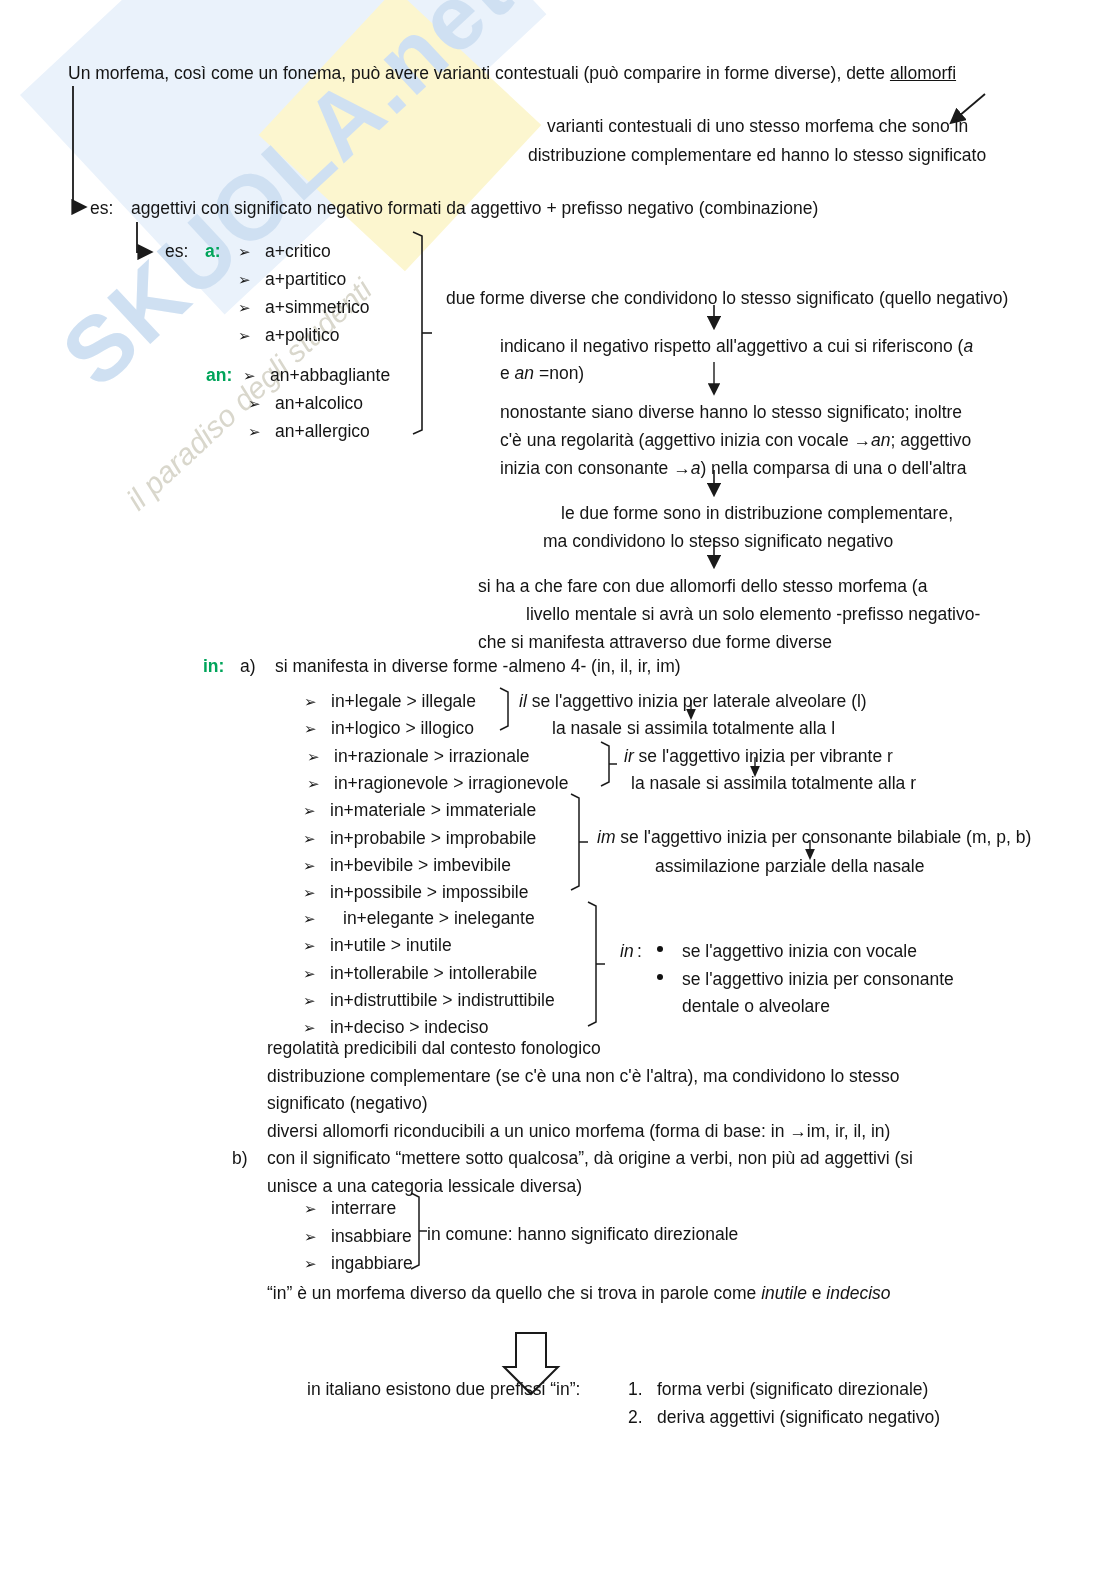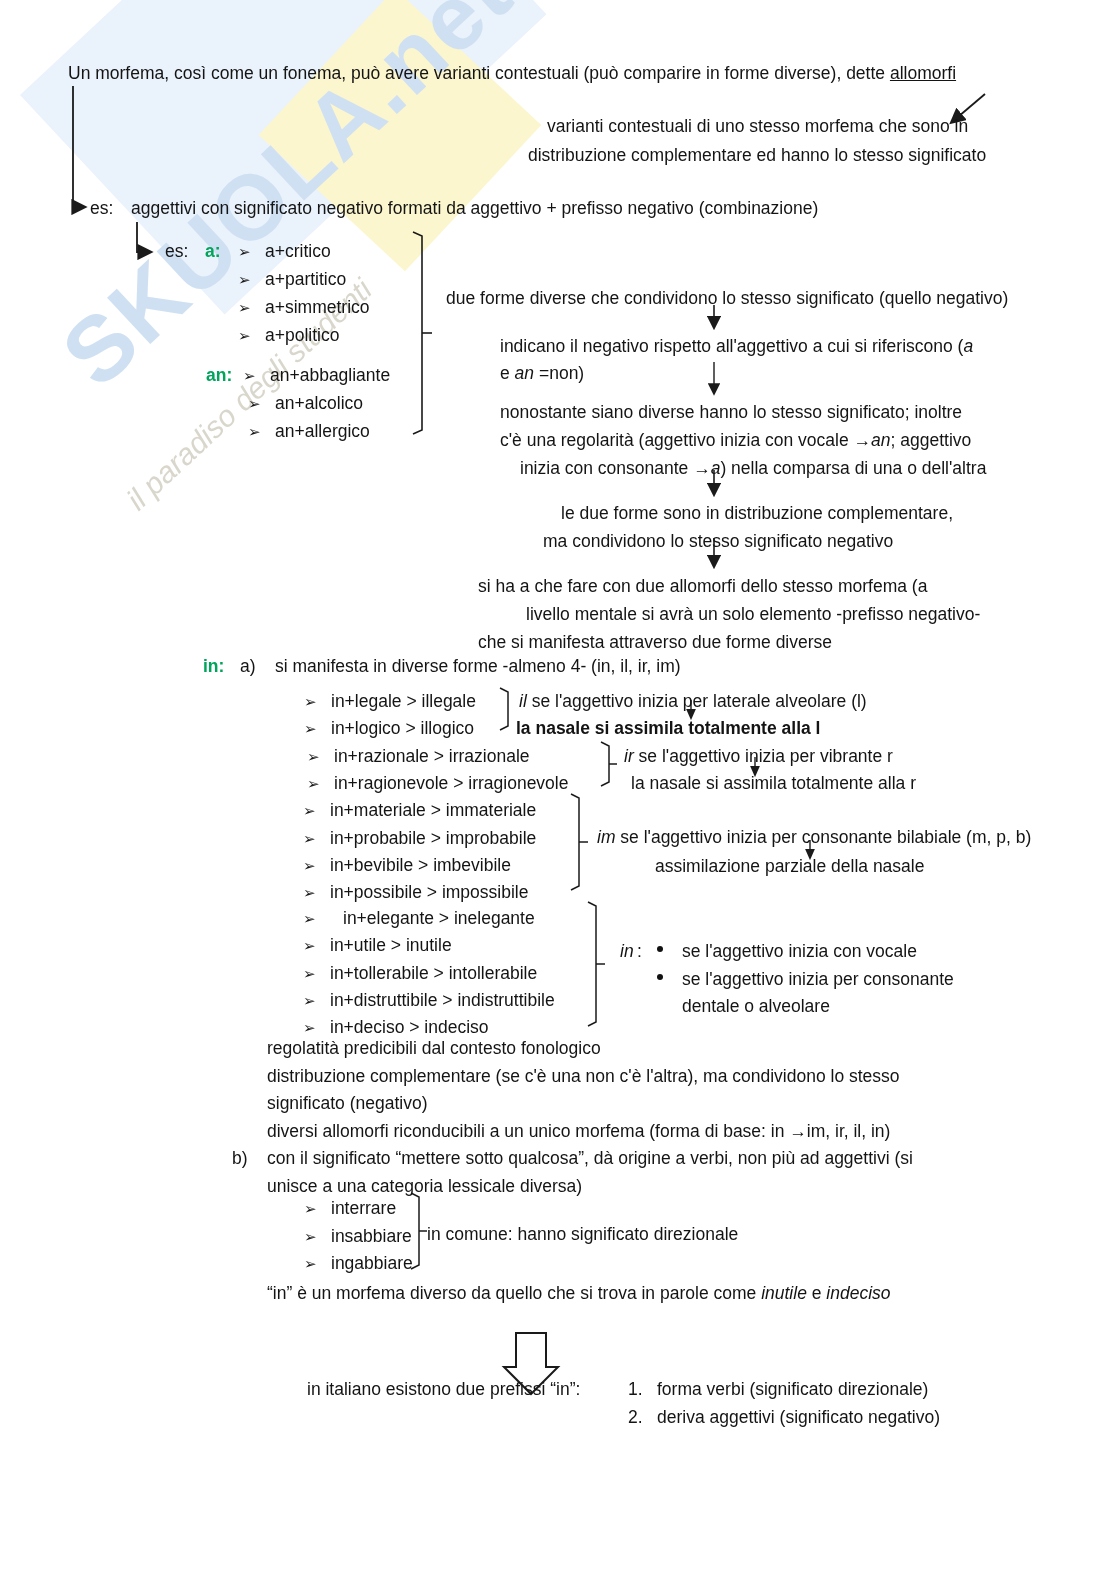--- a/index.html
+++ b/index.html
@@ -210,39 +210,39 @@
   <div class="bullet-arrow" style="left:248px; top:418px;">➢</div>
   <div class="t" style="left:275px; top:418px;">an+allergico</div>
 
   <div class="t" style="left:446px; top:285px;">due forme diverse che condividono lo stesso significato (quello negativo)</div>
 
   <div class="t" style="left:500px; top:333px;"><span>indicano il negativo rispetto all'aggettivo a cui si riferiscono (</span><span class="it">a</span></div>
   <div class="t" style="left:500px; top:360px;"><span>e </span><span class="it">an</span><span> =non)</span></div>
 
   <div class="t" style="left:500px; top:399px;">nonostante siano diverse hanno lo stesso significato; inoltre</div>
   <div class="t" style="left:500px; top:427px;"><span>c'è una regolarità (aggettivo inizia con vocale →</span><span class="it">an</span><span>; aggettivo</span></div>
-  <div class="t" style="left:500px; top:455px;margin-left:20px;"><span>inizia con consonante →</span><span class="it">a</span><span>) nella comparsa di una o dell'altra</span></div>
+  <div class="t" style="left:500px; top:455px;"><span>inizia con consonante →</span><span class="it">a</span><span>) nella comparsa di una o dell'altra</span></div>
 
   <div class="t" style="left:561px; top:500px;">le due forme sono in distribuzione complementare,</div>
   <div class="t" style="left:543px; top:528px;">ma condividono lo stesso significato negativo</div>
 
   <div class="t" style="left:478px; top:573px;">si ha a che fare con due allomorfi dello stesso morfema (a</div>
   <div class="t" style="left:478px; top:601px;margin-left:48px;">livello mentale si avrà un solo elemento -prefisso negativo-</div>
   <div class="t" style="left:478px; top:629px;">che si manifesta attraverso due forme diverse</div>
 
   <div class="t green" style="left:203px; top:653px;">in:</div>
   <div class="t" style="left:240px; top:653px;">a)</div>
   <div class="t" style="left:275px; top:653px;">si manifesta in diverse forme -almeno 4- (in, il, ir, im)</div>
 
   <div class="bullet-arrow" style="left:304px; top:688px;">➢</div>
   <div class="t" style="left:331px; top:688px;">in+legale &gt; illegale</div>
   <div class="bullet-arrow" style="left:304px; top:715px;">➢</div>
   <div class="t" style="left:331px; top:715px;">in+logico &gt; illogico</div>
   <div class="t" style="left:519px; top:688px;"><span class="it">il</span><span> se l'aggettivo inizia per laterale alveolare (l)</span></div>
-  <div class="t" style="left:516px; top:715px;font-weight:bold;">la nasale si assimila totalmente alla l</div>
+  <div class="t" style="left:552px; top:715px;">la nasale si assimila totalmente alla l</div>
 
   <div class="bullet-arrow" style="left:307px; top:743px;">➢</div>
   <div class="t" style="left:334px; top:743px;">in+razionale &gt; irrazionale</div>
   <div class="bullet-arrow" style="left:307px; top:770px;">➢</div>
   <div class="t" style="left:334px; top:770px;">in+ragionevole &gt; irragionevole</div>
   <div class="t" style="left:624px; top:743px;"><span class="it">ir</span><span> se l'aggettivo inizia per vibrante r</span></div>
   <div class="t" style="left:631px; top:770px;">la nasale si assimila totalmente alla r</div>
 
   <div class="bullet-arrow" style="left:303px; top:797px;">➢</div>
   <div class="t" style="left:330px; top:797px;">in+materiale &gt; immateriale</div>

